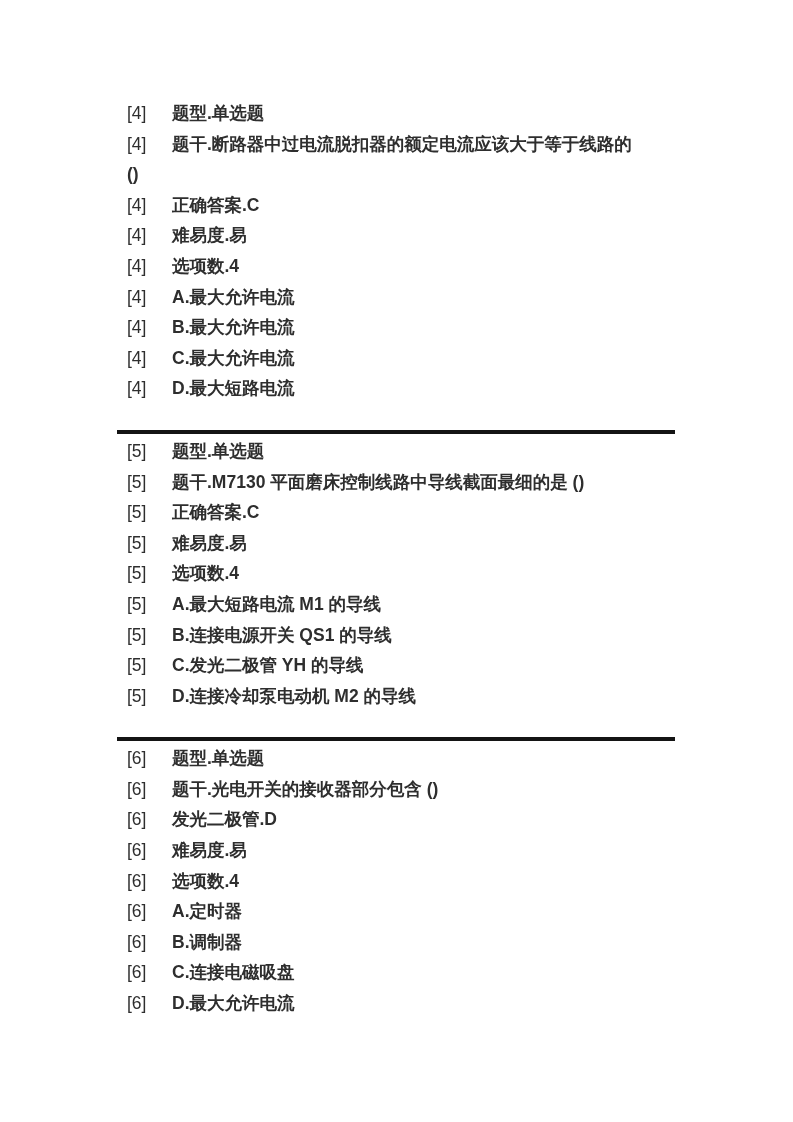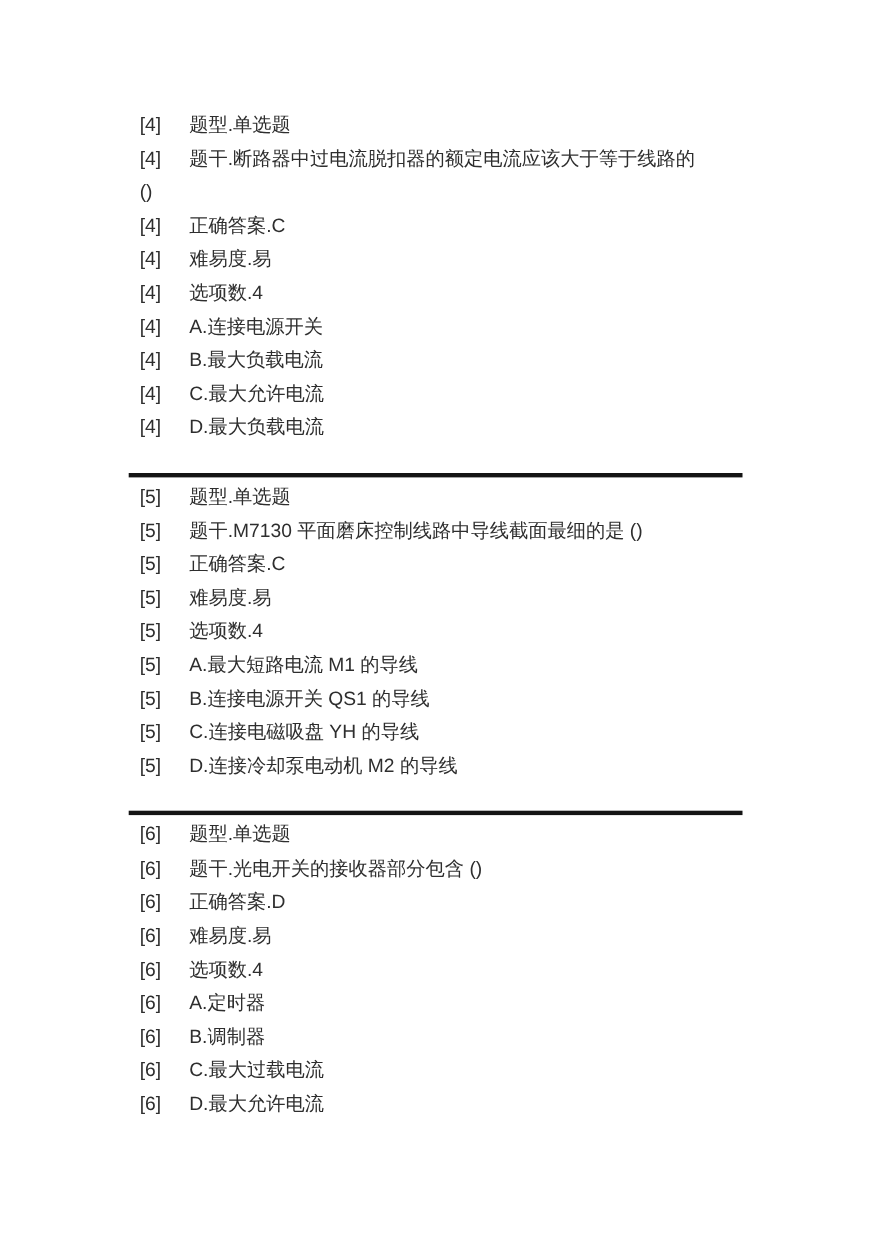--- a/index.html
+++ b/index.html
@@ -32,20 +32,21 @@
     line-height: 30.6px;
     color: #2e2e2e;
     white-space: nowrap;
   }
   .q-num {
     flex: 0 0 45px;
     width: 45px;
   }
   .q-text {
     flex: 1 1 auto;
+    font-weight: bold;
   }
   .separator {
     width: 558px;
     height: 4px;
     background: #141414;
     margin: 26px 0 2px -10px;
   }
 </style>
 </head>
 <body>
@@ -71,33 +72,33 @@
       <div class="q-row" style="color: rgb(46, 46, 46);">
     <span class="q-num">[4]</span>
     <span class="q-text">难易度.易</span>
   </div>
       <div class="q-row" style="color: rgb(46, 46, 46);">
     <span class="q-num">[4]</span>
     <span class="q-text">选项数.4</span>
   </div>
       <div class="q-row" style="color: rgb(46, 46, 46);">
     <span class="q-num">[4]</span>
-    <span class="q-text">A.连接电源开关</span>
+    <span class="q-text">A.最大允许电流</span>
   </div>
       <div class="q-row" style="color: rgb(46, 46, 46);">
     <span class="q-num">[4]</span>
-    <span class="q-text">B.最大负载电流</span>
+    <span class="q-text">B.最大允许电流</span>
   </div>
       <div class="q-row" style="color: rgb(46, 46, 46);">
     <span class="q-num">[4]</span>
     <span class="q-text">C.最大允许电流</span>
   </div>
       <div class="q-row" style="color: rgb(46, 46, 46);">
     <span class="q-num">[4]</span>
-    <span class="q-text">D.最大负载电流</span>
+    <span class="q-text">D.最大短路电流</span>
   </div>
     </div>
     <div class="separator" style="background: rgb(20, 20, 20);"></div>
     <div class="question-block">
       <div class="q-row" style="color: rgb(46, 46, 46);">
     <span class="q-num">[5]</span>
     <span class="q-text">题型.单选题</span>
   </div>
       <div class="q-row" style="color: rgb(46, 46, 46);">
     <span class="q-num">[5]</span>
@@ -118,59 +119,59 @@
       <div class="q-row" style="color: rgb(46, 46, 46);">
     <span class="q-num">[5]</span>
     <span class="q-text">A.最大短路电流 M1 的导线</span>
   </div>
       <div class="q-row" style="color: rgb(46, 46, 46);">
     <span class="q-num">[5]</span>
     <span class="q-text">B.连接电源开关 QS1 的导线</span>
   </div>
       <div class="q-row" style="color: rgb(46, 46, 46);">
     <span class="q-num">[5]</span>
-    <span class="q-text">C.连接电磁吸盘 YH 的导线</span>
+    <span class="q-text">C.发光二极管 YH 的导线</span>
   </div>
       <div class="q-row" style="color: rgb(46, 46, 46);">
     <span class="q-num">[5]</span>
     <span class="q-text">D.连接冷却泵电动机 M2 的导线</span>
   </div>
     </div>
     <div class="separator" style="background: rgb(20, 20, 20);"></div>
     <div class="question-block">
       <div class="q-row" style="color: rgb(46, 46, 46);">
     <span class="q-num">[6]</span>
     <span class="q-text">题型.单选题</span>
   </div>
       <div class="q-row" style="color: rgb(46, 46, 46);">
     <span class="q-num">[6]</span>
     <span class="q-text">题干.光电开关的接收器部分包含 ()</span>
   </div>
       <div class="q-row" style="color: rgb(46, 46, 46);">
     <span class="q-num">[6]</span>
-    <span class="q-text">正确答案.D</span>
+    <span class="q-text">发光二极管.D</span>
   </div>
       <div class="q-row" style="color: rgb(46, 46, 46);">
     <span class="q-num">[6]</span>
     <span class="q-text">难易度.易</span>
   </div>
       <div class="q-row" style="color: rgb(46, 46, 46);">
     <span class="q-num">[6]</span>
     <span class="q-text">选项数.4</span>
   </div>
       <div class="q-row" style="color: rgb(46, 46, 46);">
     <span class="q-num">[6]</span>
     <span class="q-text">A.定时器</span>
   </div>
       <div class="q-row" style="color: rgb(46, 46, 46);">
     <span class="q-num">[6]</span>
     <span class="q-text">B.调制器</span>
   </div>
       <div class="q-row" style="color: rgb(46, 46, 46);">
     <span class="q-num">[6]</span>
-    <span class="q-text">C.最大过载电流</span>
+    <span class="q-text">C.连接电磁吸盘</span>
   </div>
       <div class="q-row" style="color: rgb(46, 46, 46);">
     <span class="q-num">[6]</span>
     <span class="q-text">D.最大允许电流</span>
   </div>
     </div>
   </div>
 
 </body></html>

